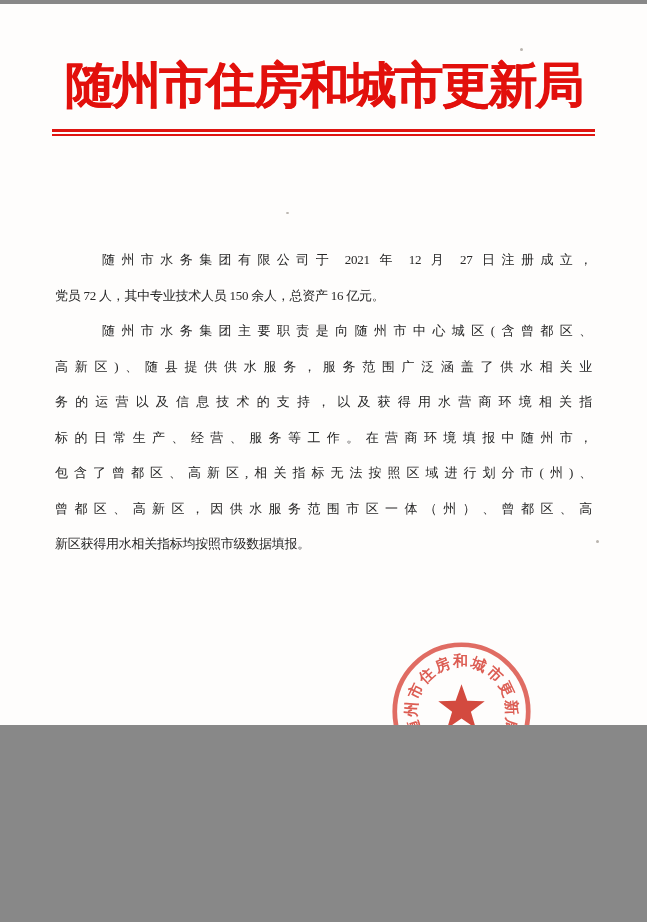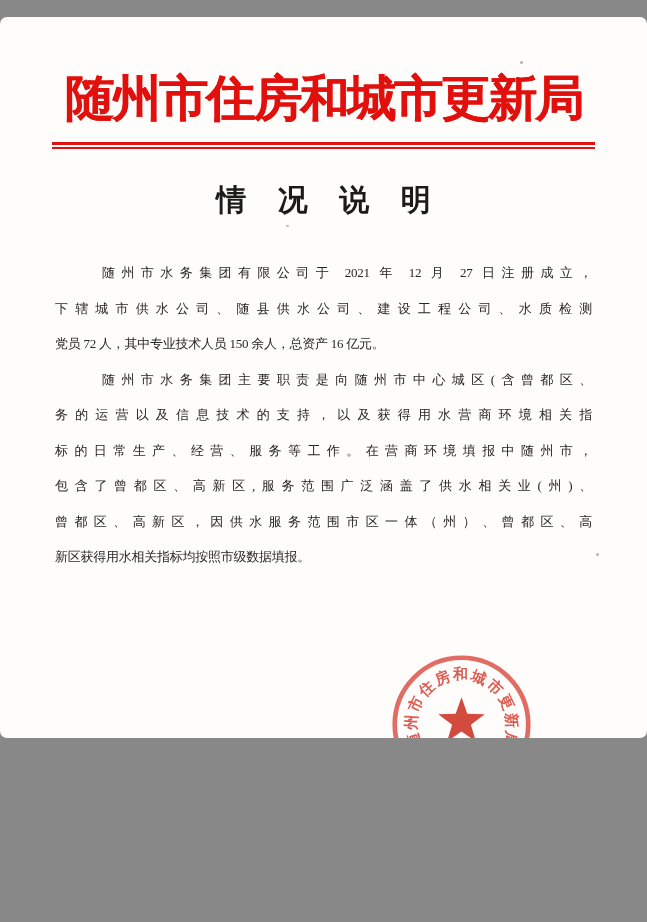--- a/index.html
+++ b/index.html
@@ -13,24 +13,23 @@
   }
   html,body{margin:0;padding:0;}
   body{
     background:#888;
     font-family:"Liberation Serif","DejaVu Serif",serif;
   }
   .page{
     position:relative;
     width:647px;
     height:721px;
-    margin:17px auto;
+    margin:4px auto;
     background:var(--page-bg);
     overflow:hidden;
-    border-radius:7px;
   }
   .header-title{
     position:absolute;
     top:52px;
     left:0;
     width:647px;
     text-align:center;
     font-size:49px;
     line-height:60px;
     font-weight:bold;
@@ -121,30 +120,29 @@
 </style>
 </head>
 <body>
 
 <div class="page">
 
   <div class="header-title">随州市住房和城市更新局</div>
 
   <div class="red-double-line header-line"></div>
 
-  <h1 class="doc-title">情况说明</h1>
 
   <div class="body">
       <div class="line indent">随州市水务集团有限公司于 2021 年 12 月 27 日注册成立，</div>
-      <div class="line">下辖城市供水公司、随县供水公司、建设工程公司、水质检测</div>
       <div class="line last">党员 72 人，其中专业技术人员 150 余人，总资产 16 亿元。</div>
       <div class="line indent">随州市水务集团主要职责是向随州市中心城区(含曾都区、</div>
+      <div class="line">高新区)、随县提供供水服务，服务范围广泛涵盖了供水相关业</div>
       <div class="line">务的运营以及信息技术的支持，以及获得用水营商环境相关指</div>
       <div class="line">标的日常生产、经营、服务等工作。在营商环境填报中随州市，</div>
-      <div class="line">包含了曾都区、高新区,服务范围广泛涵盖了供水相关业(州)、</div>
+      <div class="line">包含了曾都区、高新区,相关指标无法按照区域进行划分市(州)、</div>
       <div class="line">曾都区、高新区，因供水服务范围市区一体（州）、曾都区、高</div>
       <div class="line last">新区获得用水相关指标均按照市级数据填报。</div>
     </div>
 
   <svg class="seal" viewBox="0 0 150 150" aria-hidden="true">
     <defs>
       <path id="sealArc" d="M 33.4,99 A 48,48 0 1 1 116.6,99" fill="none"></path>
       <filter id="blobBlur" x="-50%" y="-50%" width="200%" height="200%">
         <feGaussianBlur stdDeviation="2.2"></feGaussianBlur>
       </filter>

